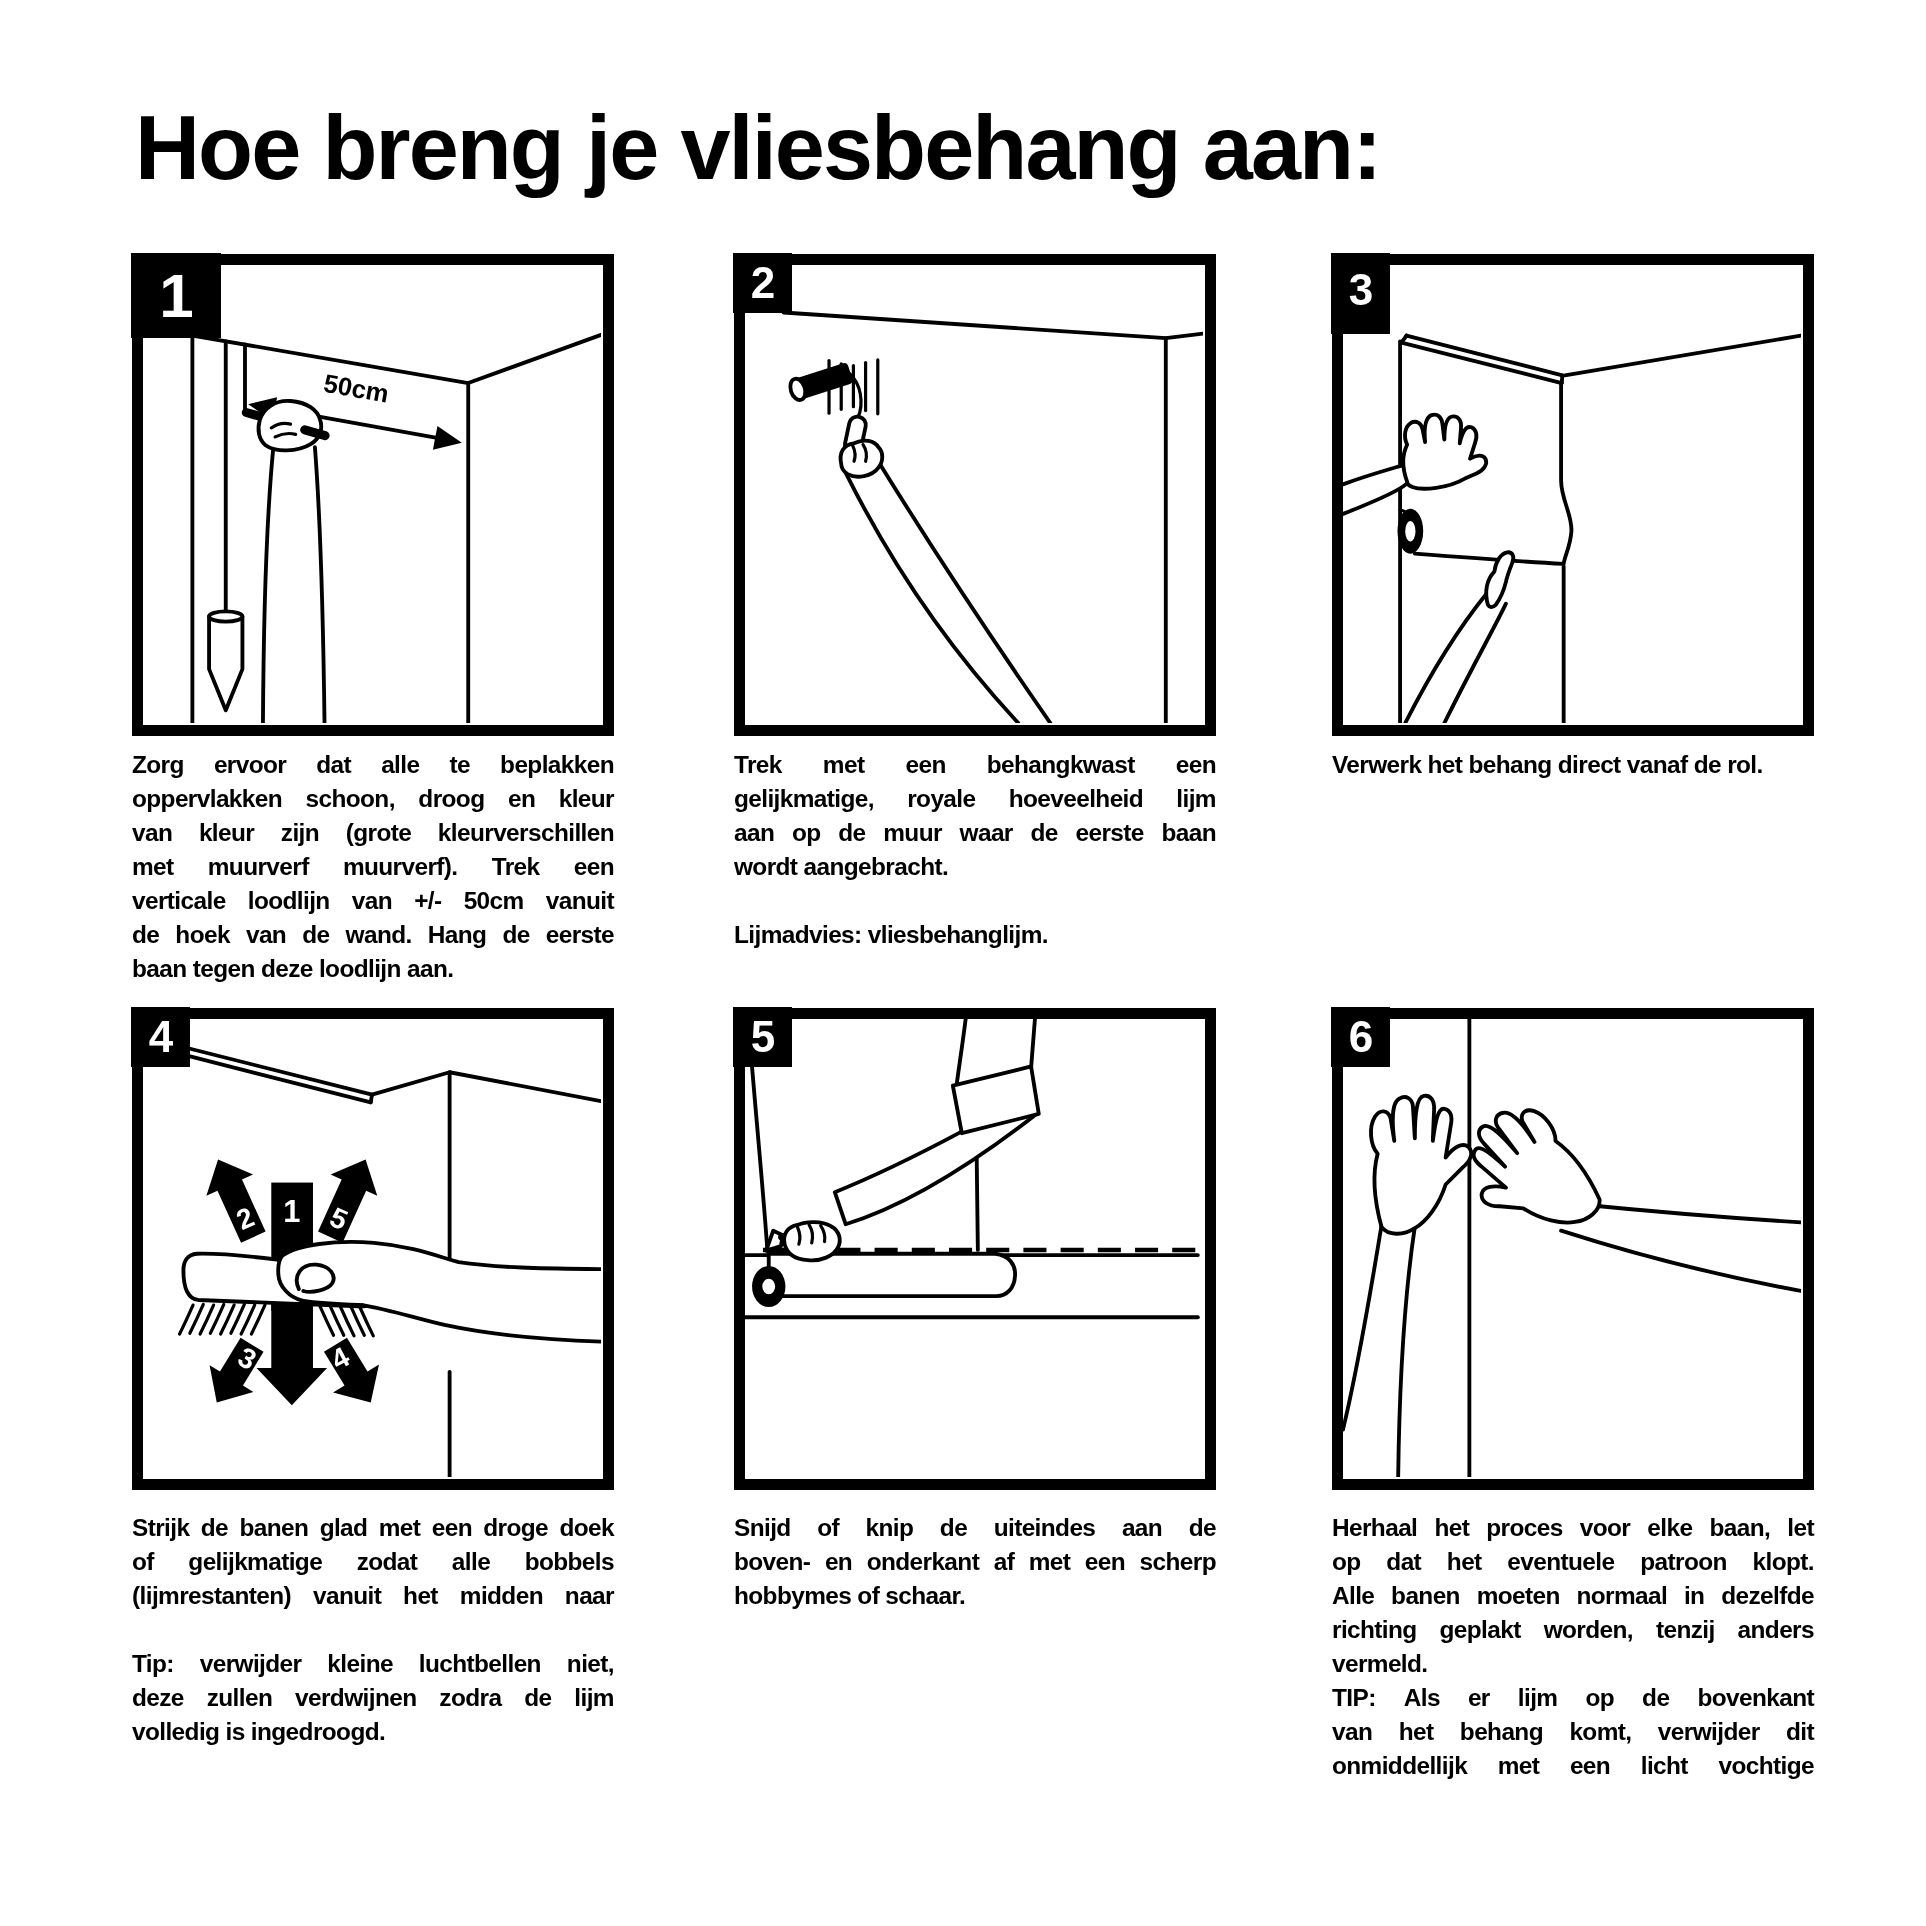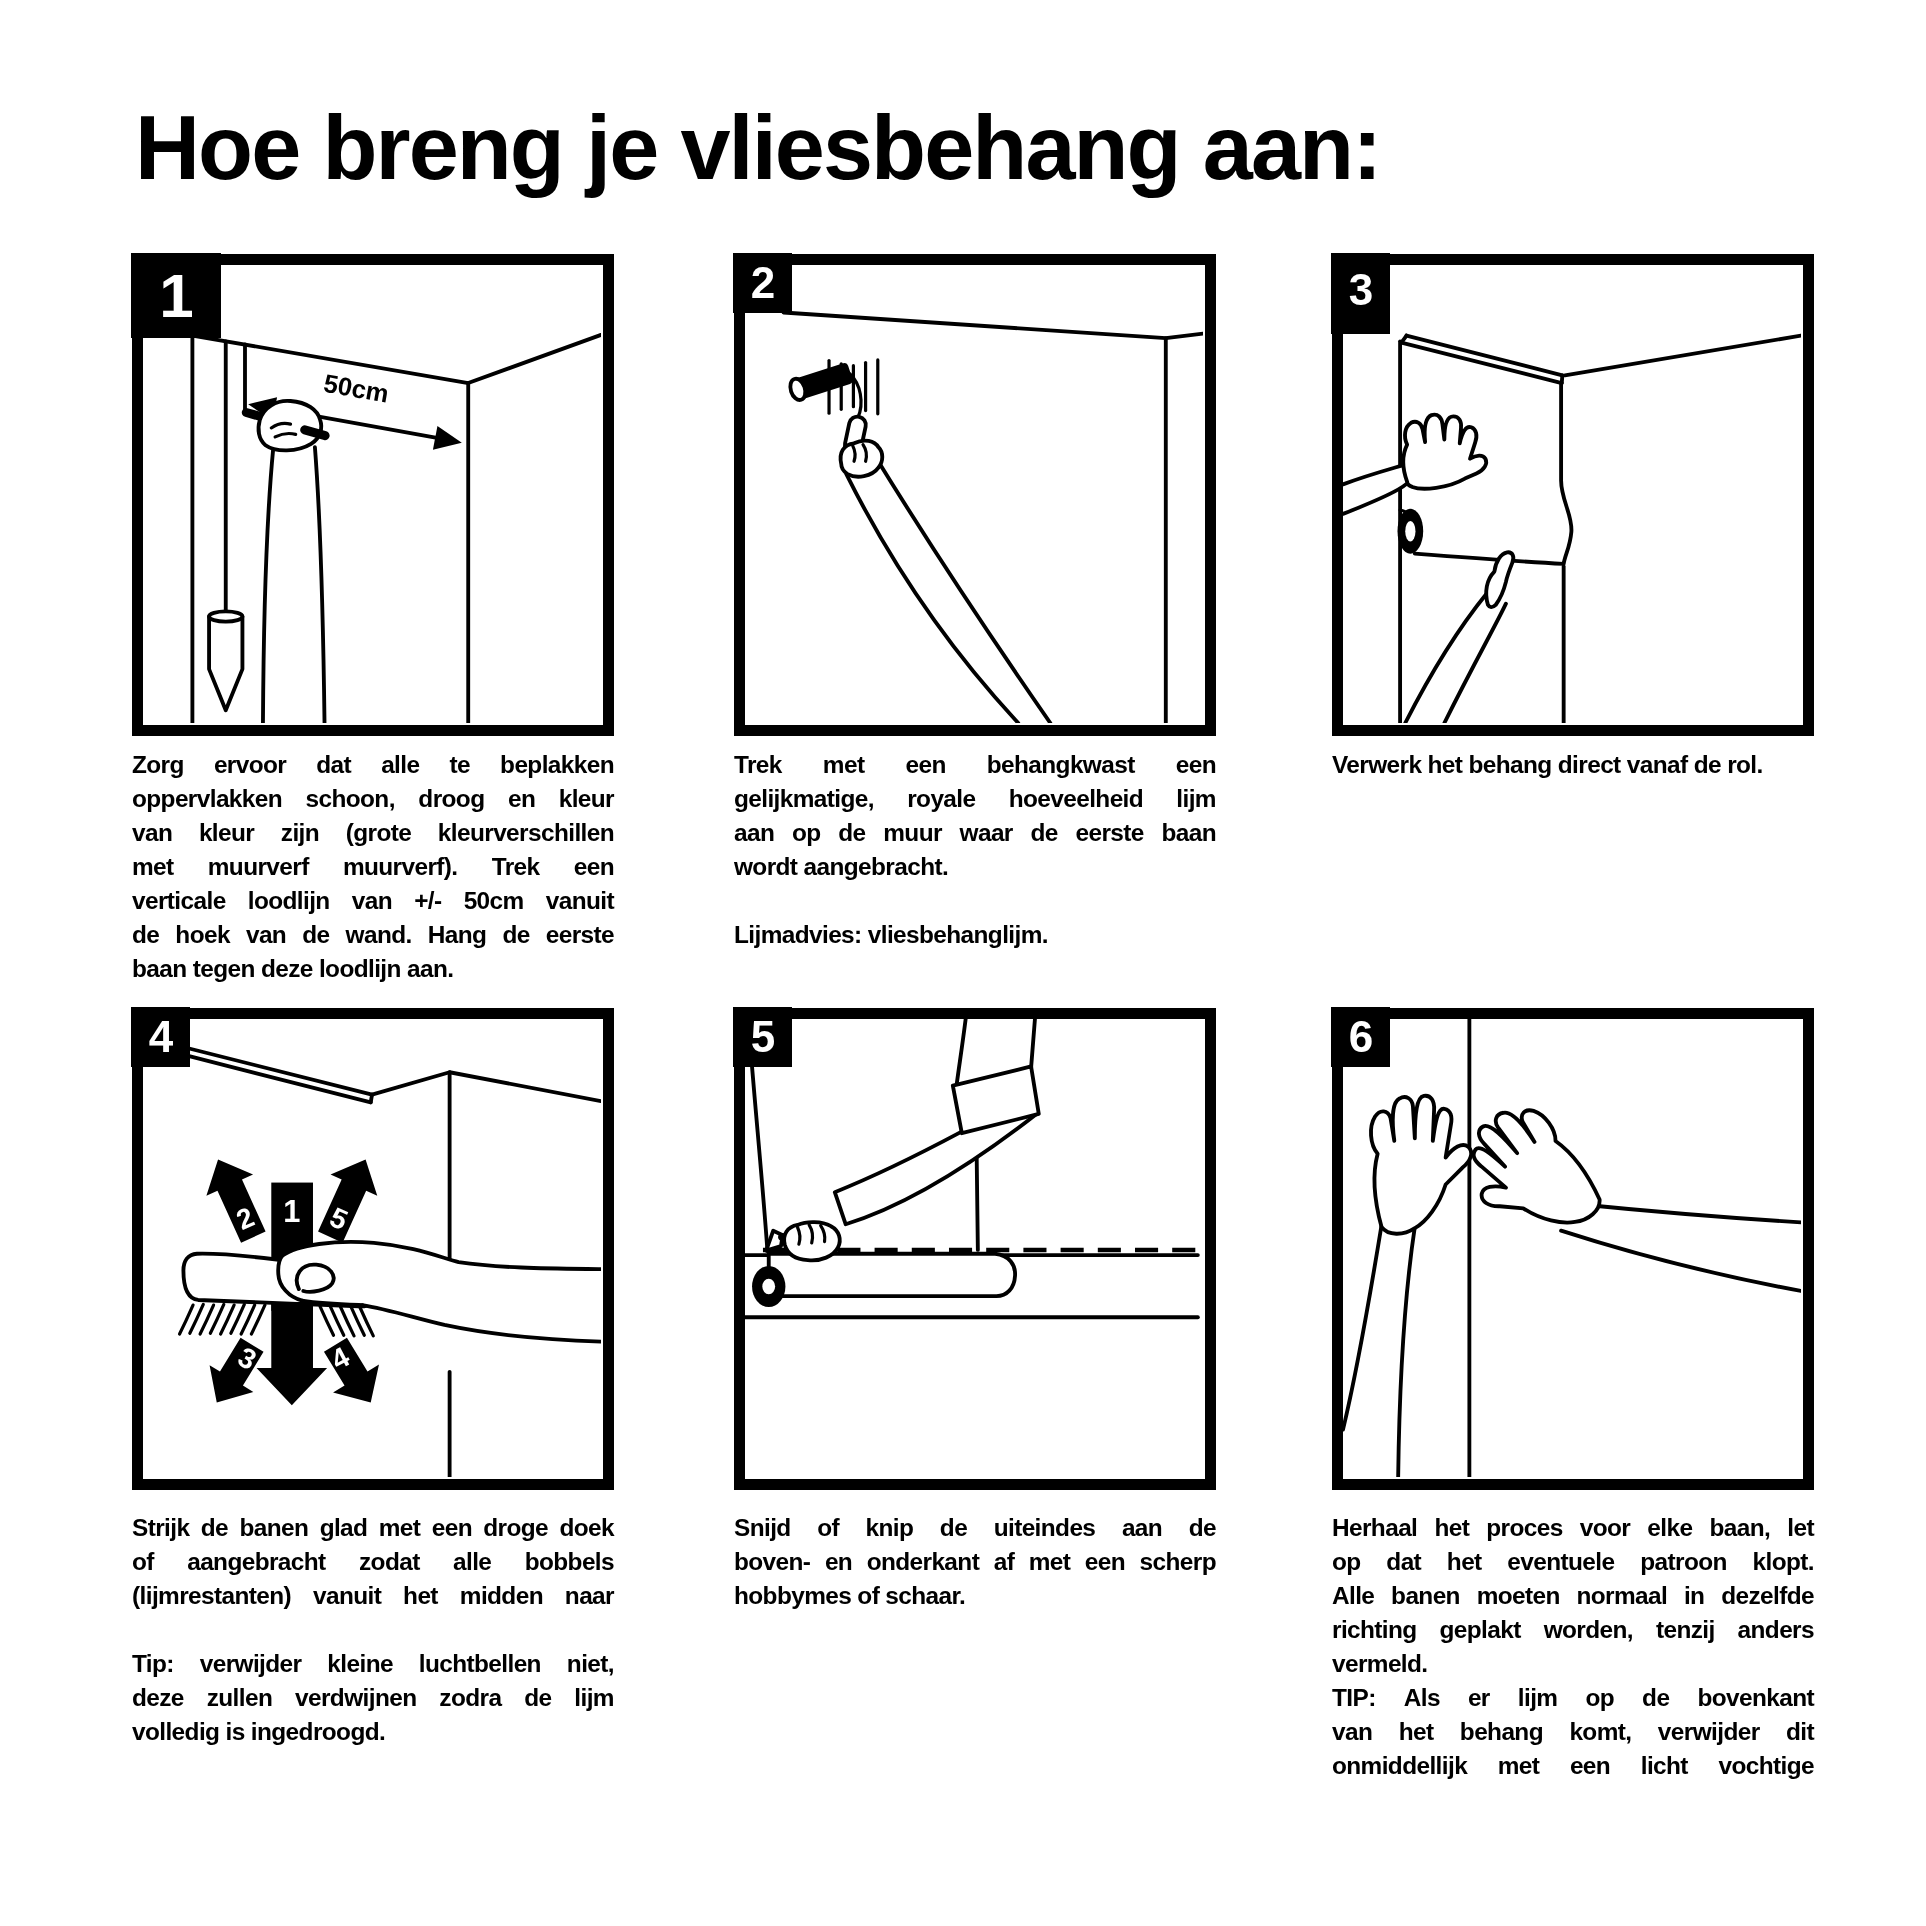--- a/index.html
+++ b/index.html
@@ -246,21 +246,21 @@
       <div class="line just"><span>aan</span><span>op</span><span>de</span><span>muur</span><span>waar</span><span>de</span><span>eerste</span><span>baan</span></div>
       <div class="line">wordt aangebracht.</div>
       <div class="line"></div>
       <div class="line">Lijmadvies: vliesbehanglijm.</div>
     </div>
   <div class="caption" style="left:1332px;top:748px;">
       <div class="line">Verwerk het behang direct vanaf de rol.</div>
     </div>
   <div class="caption" style="left:132px;top:1511px;">
       <div class="line just"><span>Strijk</span><span>de</span><span>banen</span><span>glad</span><span>met</span><span>een</span><span>droge</span><span>doek</span></div>
-      <div class="line just"><span>of</span><span>aangebracht</span><span>zodat</span><span>alle</span><span>bobbels</span></div>
+      <div class="line just"><span>of</span><span>gelijkmatige</span><span>zodat</span><span>alle</span><span>bobbels</span></div>
       <div class="line just"><span>(lijmrestanten)</span><span>vanuit</span><span>het</span><span>midden</span><span>naar</span></div>
       <div class="line"></div>
       <div class="line just"><span>Tip:</span><span>verwijder</span><span>kleine</span><span>luchtbellen</span><span>niet,</span></div>
       <div class="line just"><span>deze</span><span>zullen</span><span>verdwijnen</span><span>zodra</span><span>de</span><span>lijm</span></div>
       <div class="line">volledig is ingedroogd.</div>
     </div>
   <div class="caption" style="left:734px;top:1511px;">
       <div class="line just"><span>Snijd</span><span>of</span><span>knip</span><span>de</span><span>uiteindes</span><span>aan</span><span>de</span></div>
       <div class="line just"><span>boven-</span><span>en</span><span>onderkant</span><span>af</span><span>met</span><span>een</span><span>scherp</span></div>
       <div class="line">hobbymes of schaar.</div>

